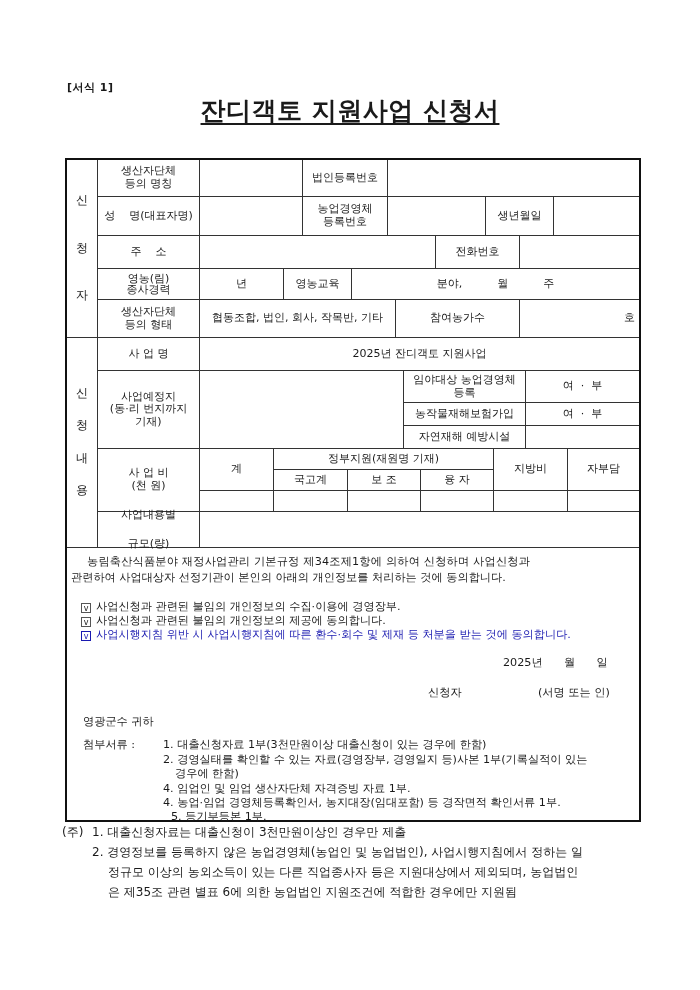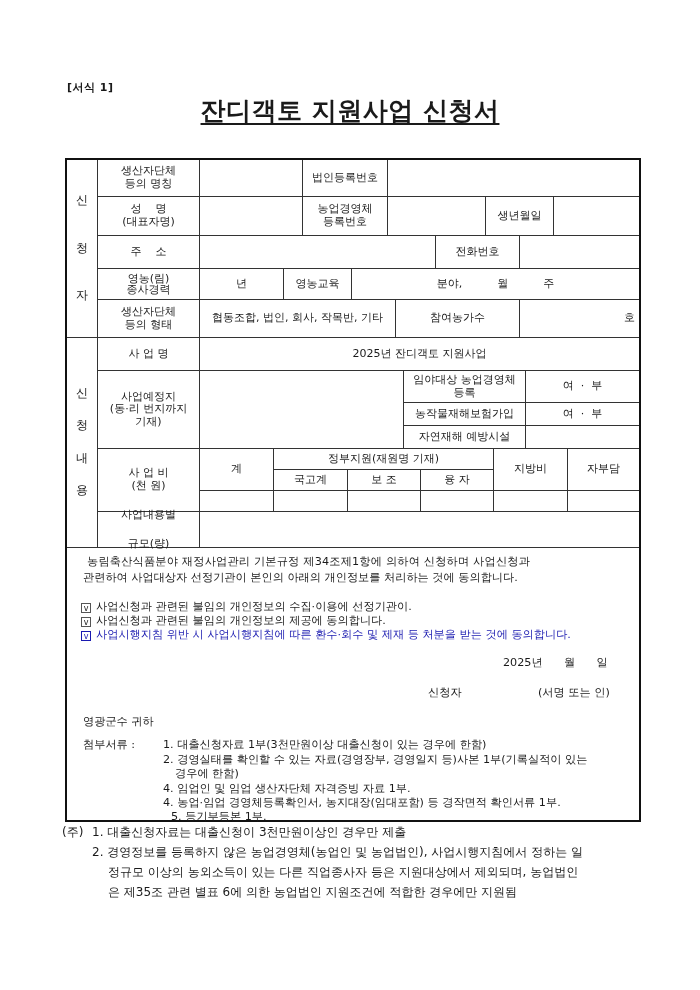--- a/index.html
+++ b/index.html
@@ -40,21 +40,21 @@
   </div>
 
   <div class="cell" style="left:31px;top:0;width:102px;height:37px;flex-direction:column;">
     <span>생산자단체</span>
     <span>등의 명칭</span>
   </div>
   <div class="cell" style="left:133px;top:0;width:103px;height:37px;"></div>
   <div class="cell" style="left:236px;top:0;width:85px;height:37px;">법인등록번호</div>
   <div class="cell nr" style="left:321px;top:0;width:251px;height:37px;"></div>
 
-  <div class="cell" style="left:31px;top:37px;width:102px;height:39px;flex-direction:column;">
+  <div class="cell" style="left:31px;top:37px;width:102px;height:39px;flex-direction:row;">
     <span style="white-space:pre;">성    명</span>
     <span>(대표자명)</span>
   </div>
   <div class="cell" style="left:133px;top:37px;width:103px;height:39px;"></div>
   <div class="cell" style="left:236px;top:37px;width:85px;height:39px;flex-direction:column;">
     <span>농업경영체</span>
     <span>등록번호</span>
   </div>
   <div class="cell" style="left:321px;top:37px;width:98px;height:39px;"></div>
   <div class="cell" style="left:419px;top:37px;width:68px;height:39px;">생년월일</div>
@@ -126,23 +126,23 @@
   <div class="cell nr" style="left:501px;top:331px;width:71px;height:21px;"></div>
 
   <div class="cell" style="left:31px;top:352px;width:102px;height:36px;flex-direction:column;gap:16px;">
     <span>사업내용별</span>
     <span>규모(량)</span>
   </div>
   <div class="cell nr" style="left:133px;top:352px;width:439px;height:36px;"></div>
 
   <div class="consent">
     <p style="left:20px;top:4px;letter-spacing:0.2px;">농림축산식품분야  재정사업관리  기본규정  제34조제1항에  의하여  신청하며  사업신청과</p>
-    <p style="left:16px;top:20px;">관련하여 사업대상자 선정기관이 본인의 아래의 개인정보를 처리하는 것에 동의합니다.</p>
+    <p style="left:4px;top:20px;">관련하여 사업대상자 선정기관이 본인의 아래의 개인정보를 처리하는 것에 동의합니다.</p>
 
-    <p style="left:14px;top:49px;"><span class="chk">v</span><span>사업신청과 관련된 불임의 개인정보의 수집·이용에 선정기관이.</span></p>
+    <p style="left:14px;top:49px;"><span class="chk">v</span><span>사업신청과 관련된 불임의 개인정보의 수집·이용에 경영장부.</span></p>
     <p style="left:14px;top:63px;"><span class="chk">v</span><span>사업신청과 관련된 불임의 개인정보의 제공에 동의합니다.</span></p>
     <p class="blue" style="left:14px;top:77px;"><span class="chk">v</span><span>사업시행지침 위반 시 사업시행지침에 따른 환수·회수 및 제재 등 처분을 받는 것에 동의합니다.</span></p>
 
     <p style="left:436px;top:105px;white-space:pre;">2025년      월      일</p>
     <p style="left:361px;top:135px;">신청자</p>
     <p style="left:471px;top:135px;">(서명 또는 인)</p>
 
     <p style="left:16px;top:164px;">영광군수 귀하</p>
 
     <p style="left:16px;top:187px;">첨부서류 :</p>

